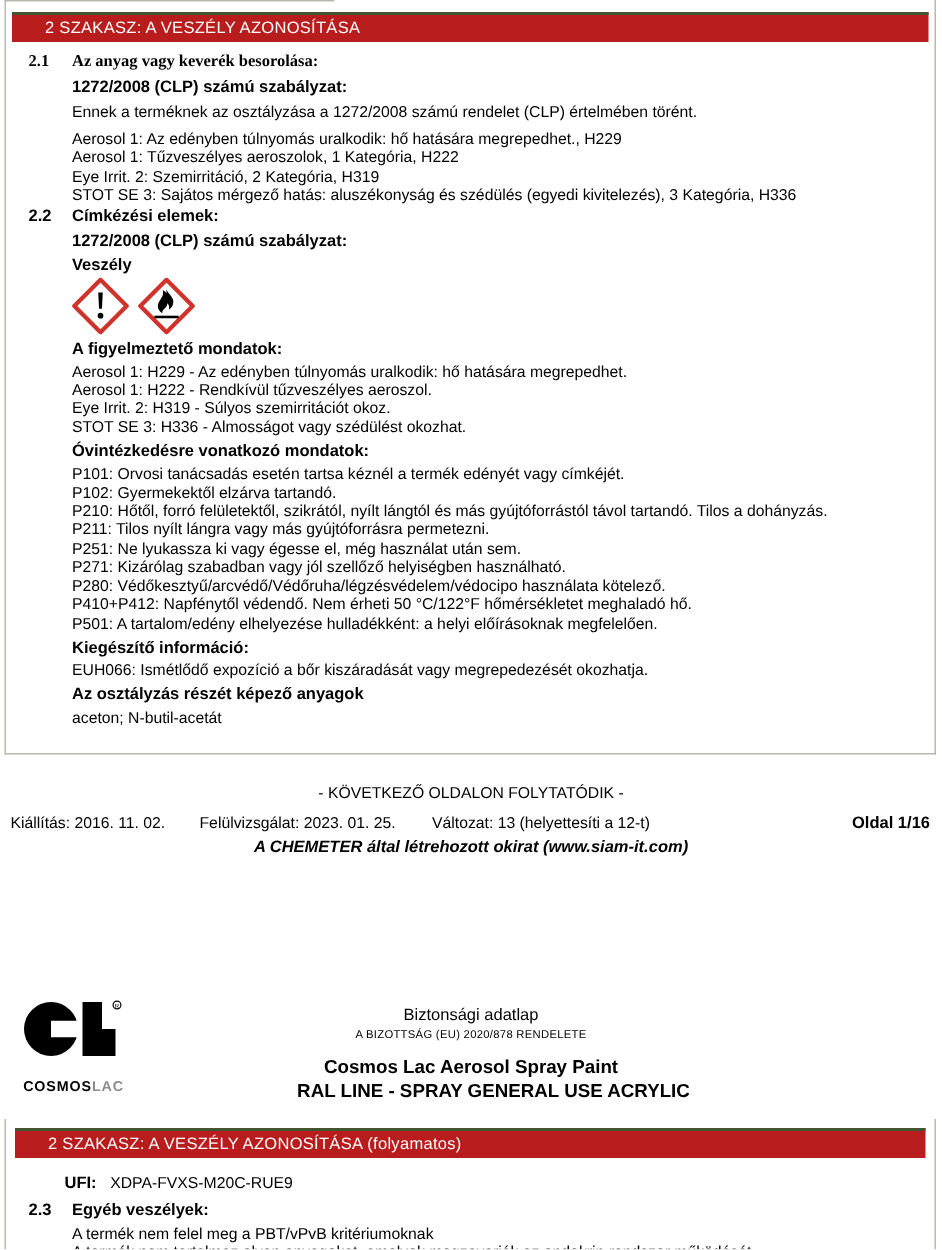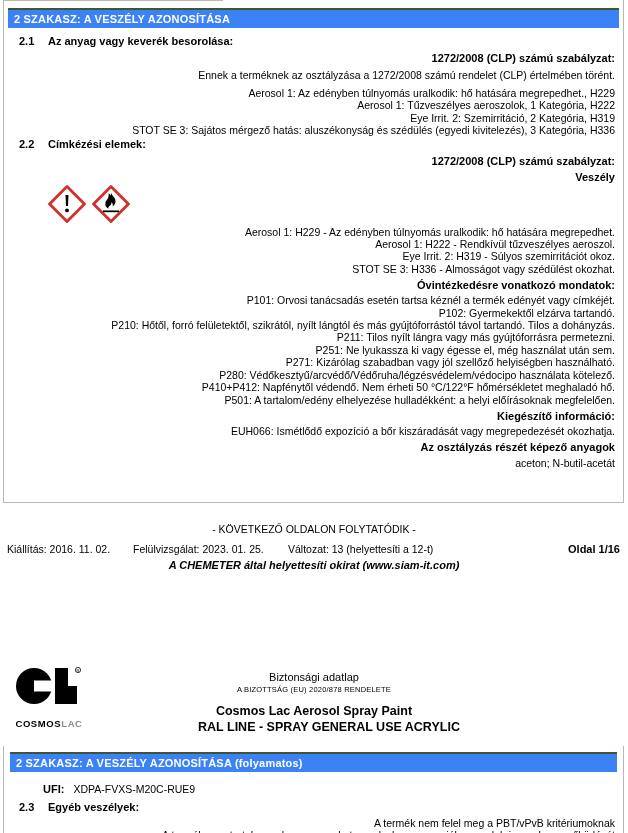--- a/index.html
+++ b/index.html
@@ -8,49 +8,49 @@
     background:#fff; color:#000;
     font-family:"Liberation Sans", sans-serif;
   }
   .box {
     position:absolute; left:3px; width:621px; box-sizing:border-box;
     border-left:1px solid #b8b8b0; border-right:1px solid #b8b8b0;
   }
   .box1 { top:0; height:503px; border-bottom:1px solid #b8b8b0; overflow:hidden; }
   .box2 { top:746px; height:87px; overflow:hidden; }
   .greenbar {
-    margin:8px 4px 0 4px; height:18px; line-height:18px; padding-left:6px;
-    background:#3b82f6; border-top:2px solid #42552f;
-    color:#ffffff; font-size:11px; font-weight:bold; letter-spacing:0.2px;
+    margin:8px 4px 0 4px; height:18px; line-height:18px; padding-left:22px;
+    background:#b91c1c; border-top:2px solid #42552f;
+    color:#ffffff; font-size:11px; font-weight:normal; letter-spacing:0.2px;
   }
   .box2 .greenbar { margin:6px; }
   .row { display:flex; align-items:baseline; }
   .num { flex:0 0 29px; padding-left:15px; font-weight:bold; font-size:11px; box-sizing:content-box; }
   .h  { font-weight:bold; font-size:11px; }
-  .ind { margin-left:44px; margin-right:8px;text-align:right; }
+  .ind { margin-left:44px; margin-right:8px; }
   .txt { font-size:10.5px; line-height:13px; }
   .list { font-size:10.5px; line-height:12.4px; }
   .list > div { white-space:nowrap; }
   .list > div.wrap { white-space:normal; }
   .signal { font-size:11px; font-weight:bold; }
   .pictos { display:flex; gap:6px; }
   .cutline { position:absolute; top:0; left:3px; width:220px; height:1px; background:#b8b8b0; }
   .center { position:absolute; left:0; right:0; text-align:center; }
   .footerline { position:absolute; top:543px; left:0; right:0; font-size:10.5px; }
   .footerline span { position:absolute; white-space:nowrap; }
   .chemeter { font-weight:bold; font-style:italic; font-size:11px; }
   .logo { position:absolute; left:8px; top:666px; width:82px; text-align:center; }
   .brand { font-size:9.5px; font-weight:bold; letter-spacing:0.6px; margin-top:1px; }
   .brand .lac { color:#8b8b8b; font-weight:bold; }
   .p2head { top:671px; }
   .p2head .t1 { font-size:11px; }
   .p2head .t2 { font-size:7.5px; margin-top:2px; letter-spacing:0.2px; }
   .p2head .t3 { font-size:12.5px; font-weight:bold; margin-top:10px; }
   .p2head .t4 { font-size:12.5px; font-weight:bold; margin-top:2px;margin-left:30px; }
-  .mt7{margin-top:7px;} .mt5{margin-top:5px;} .mt4{margin-top:4px;} .mt3{margin-top:3px;}
+  .mt7{margin-top:7px;font-family:Liberation Serif, serif;} .mt5{margin-top:5px;} .mt4{margin-top:4px;} .mt3{margin-top:3px;}
   .mt2{margin-top:2px;} .mt1{margin-top:1px;}
 </style>
 </head>
 <body>
 
 <div class="sheet">
 
   <div class="cutline"></div>
 
   <div class="box box1">
@@ -89,20 +89,21 @@
         <path d="M18.4 10.5 h3.2 l-0.6 11.5 h-2 z" fill="#000"></path>
         <circle cx="20" cy="26.8" r="2" fill="#000"></circle>
       </svg>
       <svg width="38" height="38" viewBox="0 0 40 40">
         <rect x="7" y="7" width="26" height="26" transform="rotate(45 20 20)" fill="#ffffff" stroke="#cf332b" stroke-width="3" stroke-linejoin="round"></rect>
         <path d="M20 8.2 c0.9 2.9 3.6 4.3 4.5 7.1 c0.9 2.9 -0.4 5.9 -2.8 7.2 c0.5 -1.7 0.1 -3.3 -1.2 -4.4 c0.2 1.9 -0.9 3 -2 3.9 c-1 0.8 -1.6 1.7 -1.4 2.9 c-2.3 -1.1 -3.6 -3.7 -3 -6.2 c0.5 -2.3 2.3 -3.7 3.1 -5.8 c0.5 -1.3 0.5 -2.6 0.2 -3.9 c1.1 0.4 2.1 1.2 2.6 2.2 z" fill="#000"></path>
         <rect x="11.5" y="26.8" width="17" height="1.8" fill="#000"></rect>
       </svg>
     </div>
 
+    <div class="h ind mt4">A figyelmeztető mondatok:</div>
     <div class="list ind mt3">
       <div>Aerosol 1: H229 - Az edényben túlnyomás uralkodik: hő hatására megrepedhet.</div>
       <div>Aerosol 1: H222 - Rendkívül tűzveszélyes aeroszol.</div>
       <div>Eye Irrit. 2: H319 - Súlyos szemirritációt okoz.</div>
       <div>STOT SE 3: H336 - Almosságot vagy szédülést okozhat.</div>
     </div>
 
     <div class="h ind mt4">Óvintézkedésre vonatkozó mondatok:</div>
     <div class="list ind mt3">
       <div>P101: Orvosi tanácsadás esetén tartsa kéznél a termék edényét vagy címkéjét.</div>
@@ -127,21 +128,21 @@
 
   <div class="center txt" style="top:523px;">- KÖVETKEZŐ OLDALON FOLYTATÓDIK -</div>
 
   <div class="footerline">
     <span style="left:7px;">Kiállítás: 2016. 11. 02.</span>
     <span style="left:133px;">Felülvizsgálat: 2023. 01. 25.</span>
     <span style="left:288px;">Változat: 13 (helyettesíti a 12-t)</span>
     <span style="right:8px; font-weight:bold; font-size:11px;">Oldal 1/16</span>
   </div>
 
-  <div class="center chemeter" style="top:559px;">A CHEMETER által helyettesíti okirat (www.siam-it.com)</div>
+  <div class="center chemeter" style="top:559px;">A CHEMETER által létrehozott okirat (www.siam-it.com)</div>
 
   <div class="logo">
     <svg width="66" height="47" viewBox="0 0 66 47">
       <circle cx="18" cy="20" r="18" fill="#000"></circle>
       <rect x="18" y="14.5" width="18" height="11" fill="#fff"></rect>
       <path d="M39 2 h13 v18 h9 v18 h-22 z" fill="#000"></path>
       <circle cx="62" cy="4" r="2.6" fill="none" stroke="#000" stroke-width="0.8"></circle>
       <text x="62" y="5.8" text-anchor="middle" font-size="4" font-family="Liberation Sans, sans-serif">R</text>
     </svg>
     <div class="brand"><span>COSMOS</span><span class="lac">LAC</span></div>

